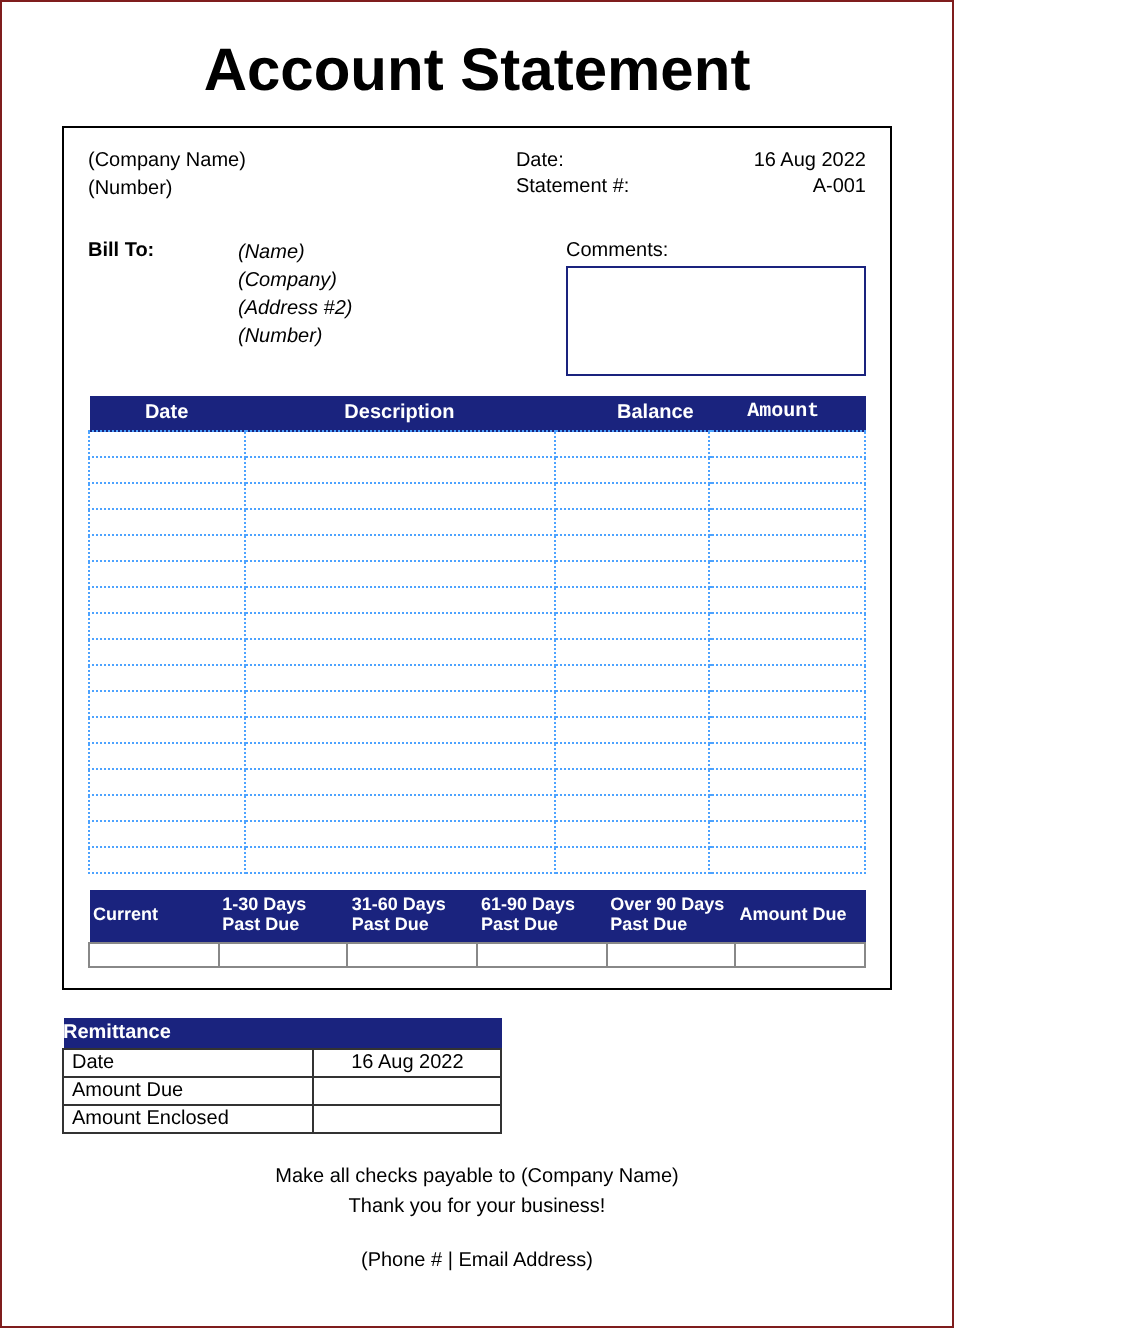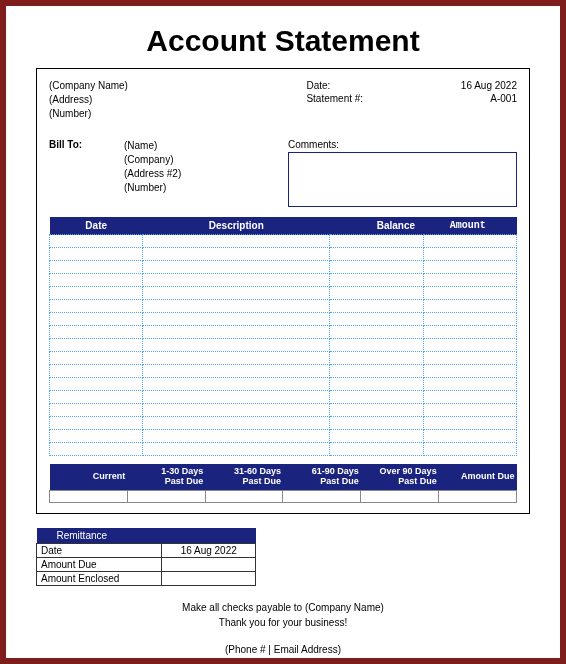--- a/index.html
+++ b/index.html
@@ -3,23 +3,23 @@
 <meta charset="utf-8">
 <style>
   * { box-sizing: border-box; }
   body {
     margin: 0;
     padding: 0;
     font-family: Arial, Helvetica, sans-serif;
     background: #fff;
   }
   .page {
-    width: 566px;
+    width: 477px;
     height: 664px;
-    border: 6px solid #7f1d1d;
+    border: 1px solid #7f1d1d;
     padding: 18px 30px 12px 30px;
     position: relative;
   }
   .title {
     font-size: 30px;
     font-weight: 700;
     text-align: center;
     margin-bottom: 10px;
   }
   .frame {
@@ -36,21 +36,21 @@
   .header-right table { width: 100%; border-collapse: collapse; }
   .header-right td { font-size: 10px; padding: 1px 0; }
   .header-right td.val { text-align: right; }
   .line { line-height: 1.4; }
   .billrow {
     display: flex;
     font-size: 10px;
     margin-top: 18px;
   }
   .billto-label { width: 75px; font-weight: 700; }
-  .billto-fields { width: 120px; }
+  .billto-fields { width: 120px; font-style: italic; }
   .comments-wrap { flex: 1; padding-left: 44px; }
   .comments-label { font-size: 10px; margin-bottom: 2px; }
   .comments-box {
     border: 1px solid #1a237e;
     height: 55px;
     width: 100%;
     background: #fff;
   }
   
   .main-table {
@@ -87,42 +87,42 @@
     border-collapse: collapse;
     margin-top: 8px;
     table-layout: fixed;
   }
   .aging th {
     background: #1a237e;
     color: #fff;
     font-size: 9px;
     font-weight: 700;
     padding: 3px 2px;
-    text-align: right;
+    text-align: left;
     line-height: 1.1;
   }
   .aging td {
     border: 1px solid #888;
     height: 12px;
     font-size: 9px;
   }
   
   .remit {
     width: 220px;
     border-collapse: collapse;
     margin-top: 14px;
     font-size: 10px;
   }
   .remit th {
     background: #1a237e;
     color: #fff;
     text-align: left;
-    padding: 2px 20px;
-    font-size: 10px;
-    font-weight: 400;
+    padding: 2px 0;
+    font-size: 10px;
+    font-weight: 700;
   }
   .remit td {
     border: 1px solid #333;
     padding: 1px 4px;
     height: 14px;
   }
   .remit td.val { text-align: center; }
   .footer-text {
     text-align: center;
     font-size: 10px;
@@ -138,21 +138,20 @@
 </head>
 <body>
 
 <div class="page">
   <div class="title">Account Statement</div>
 
   <div class="frame">
     <div class="header-row">
       <div class="header-left">
         <div class="line">(Company Name)</div>
-        <div class="line">(Address)</div>
         <div class="line">(Number)</div>
       </div>
       <div class="header-right">
         <table>
           <tbody>
               <tr>
             <td>Date:</td>
             <td class="val">16 Aug 2022</td>
           </tr>
           <tr>

